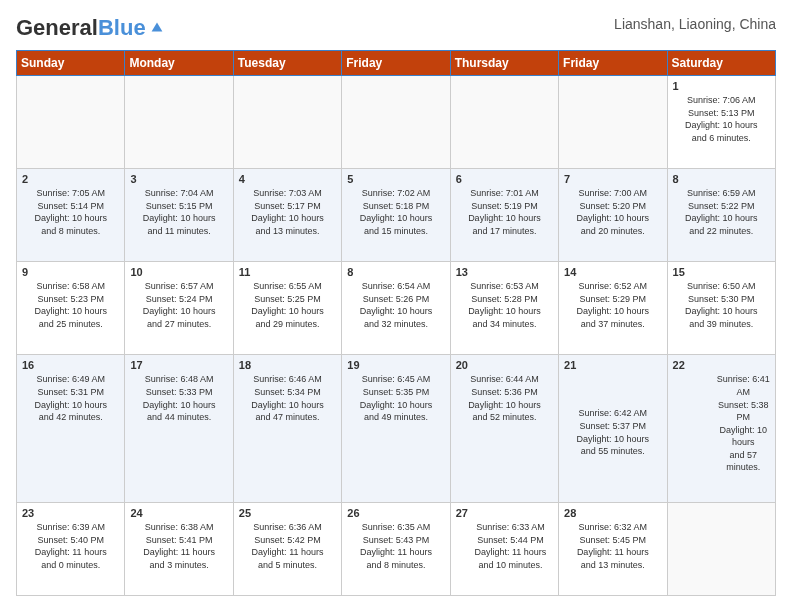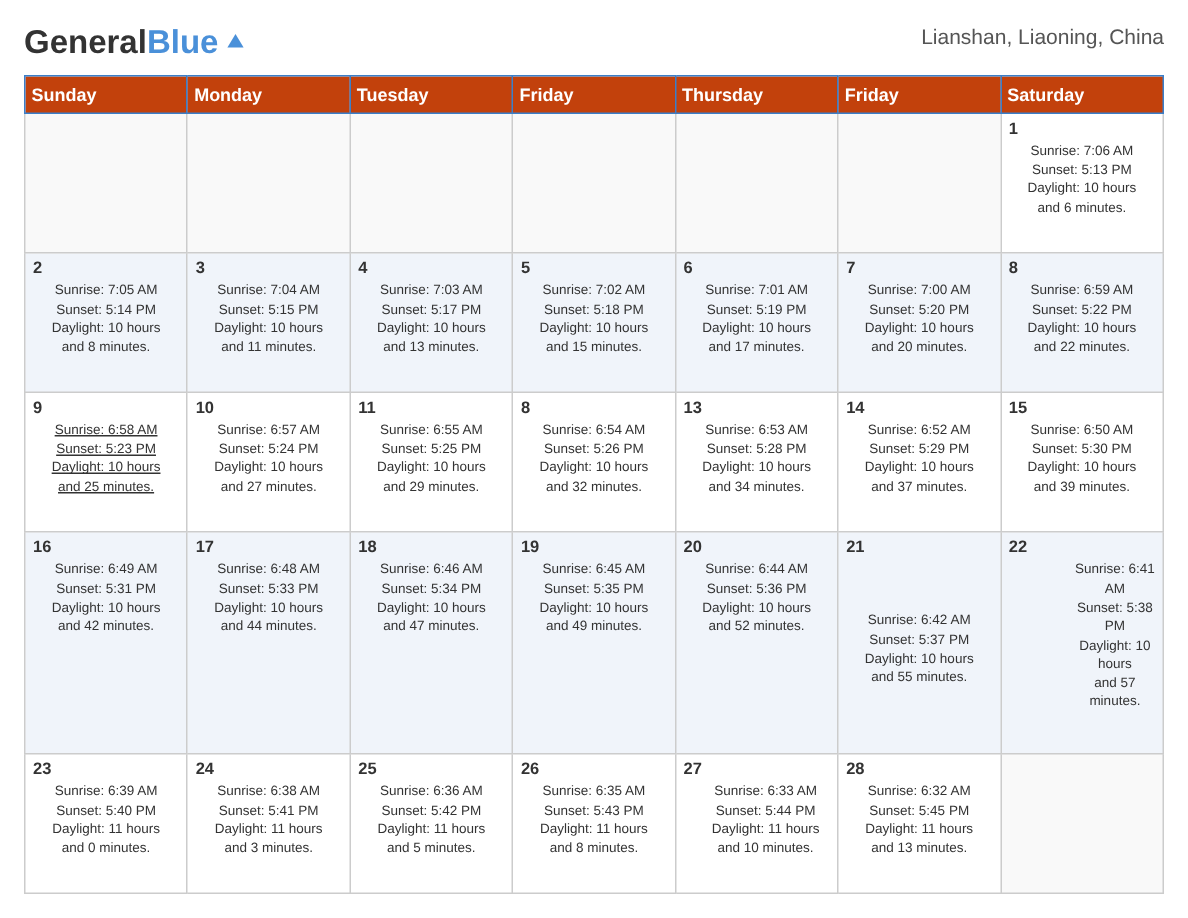--- a/index.html
+++ b/index.html
@@ -194,21 +194,21 @@
             <span class="day-num">8</span>
             <div class="day-info" style="white-space: pre-line;">Sunrise: 6:59 AM
 Sunset: 5:22 PM
 Daylight: 10 hours
 and 22 minutes.</div>
           </td>
         </tr>
         <tr>
           <td>
             <span class="day-num">9</span>
-            <div class="day-info" style="white-space: pre-line; text-decoration: underline;">Sunrise: 6:58 AM
+            <div class="day-info" style="white-space: pre-line;">Sunrise: 6:58 AM
 Sunset: 5:23 PM
 Daylight: 10 hours
 and 25 minutes.</div>
           </td>
           <td>
             <span class="day-num">10</span>
             <div class="day-info" style="white-space: pre-line;">Sunrise: 6:57 AM
 Sunset: 5:24 PM
 Daylight: 10 hours
 and 27 minutes.</div>

